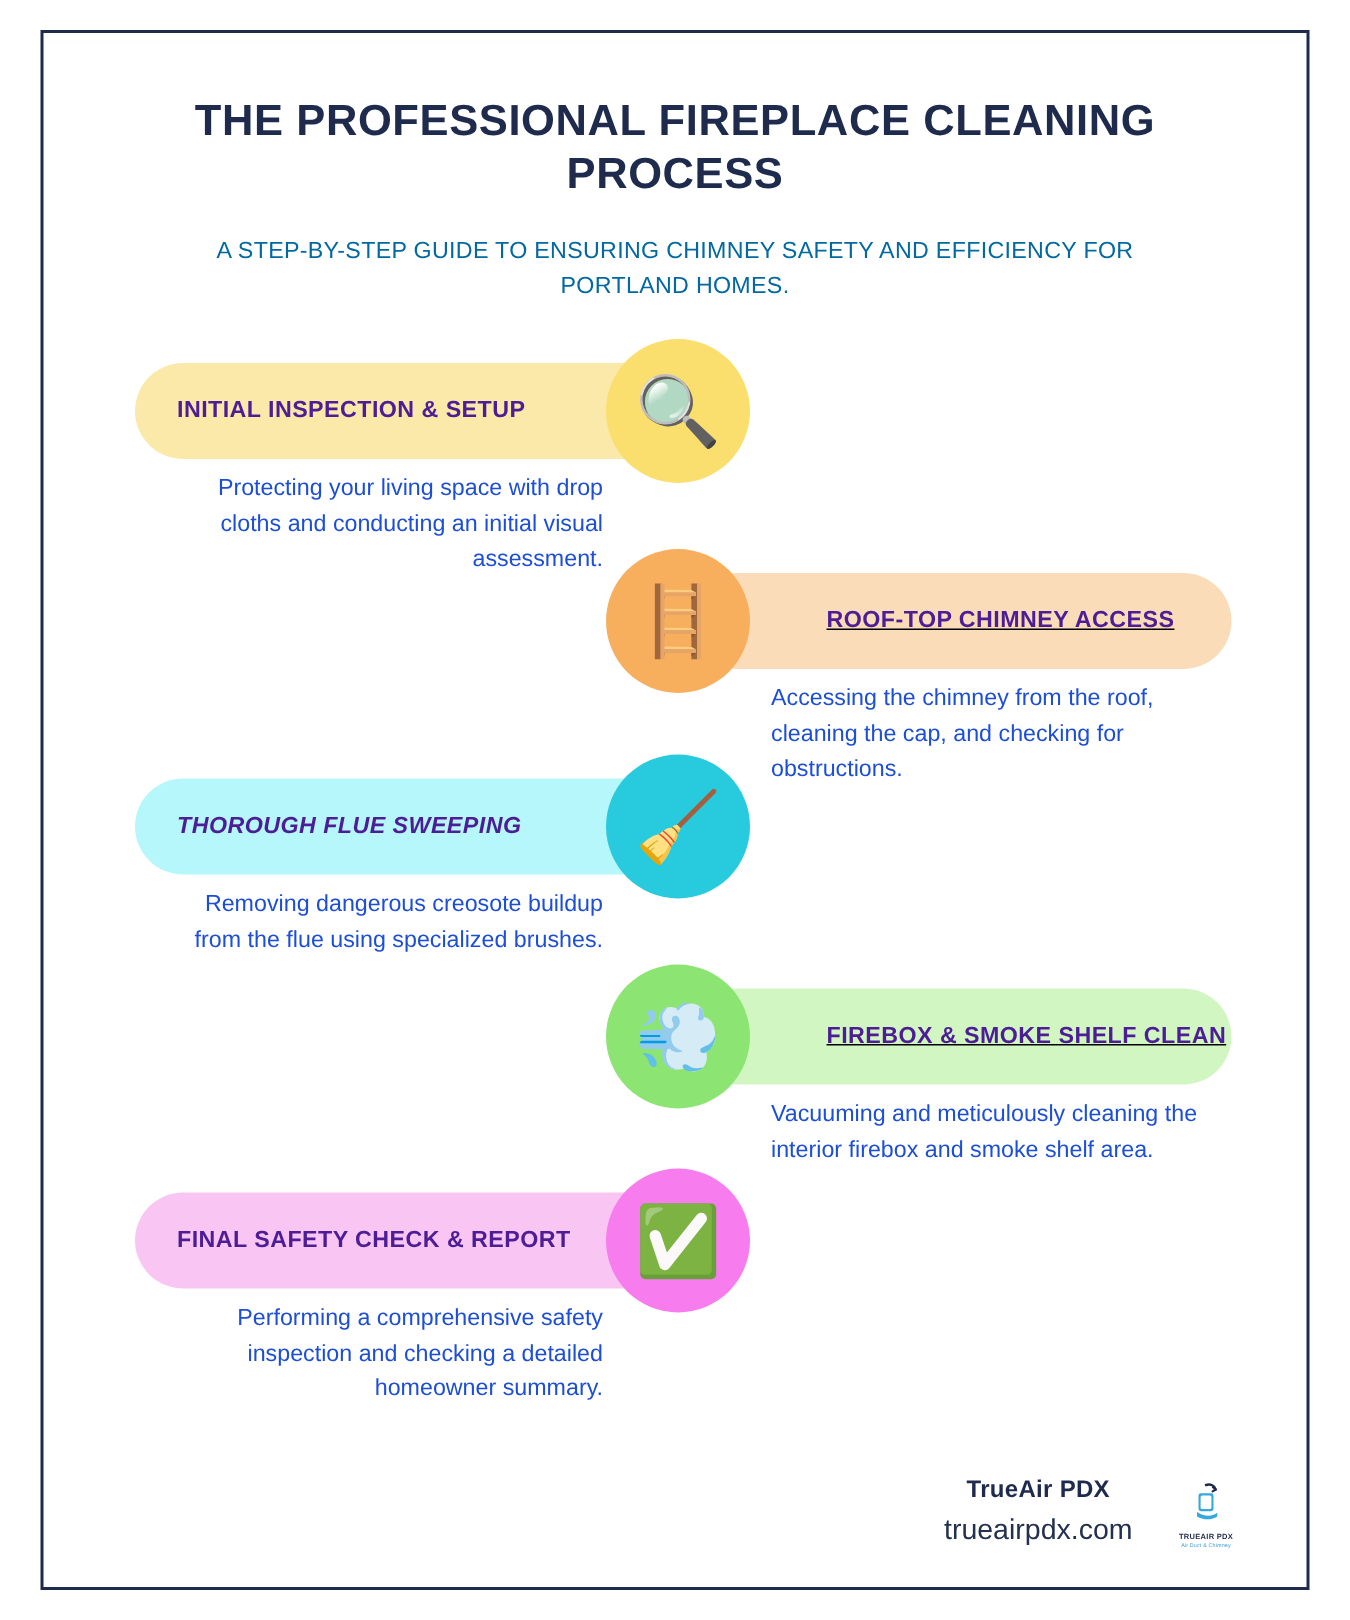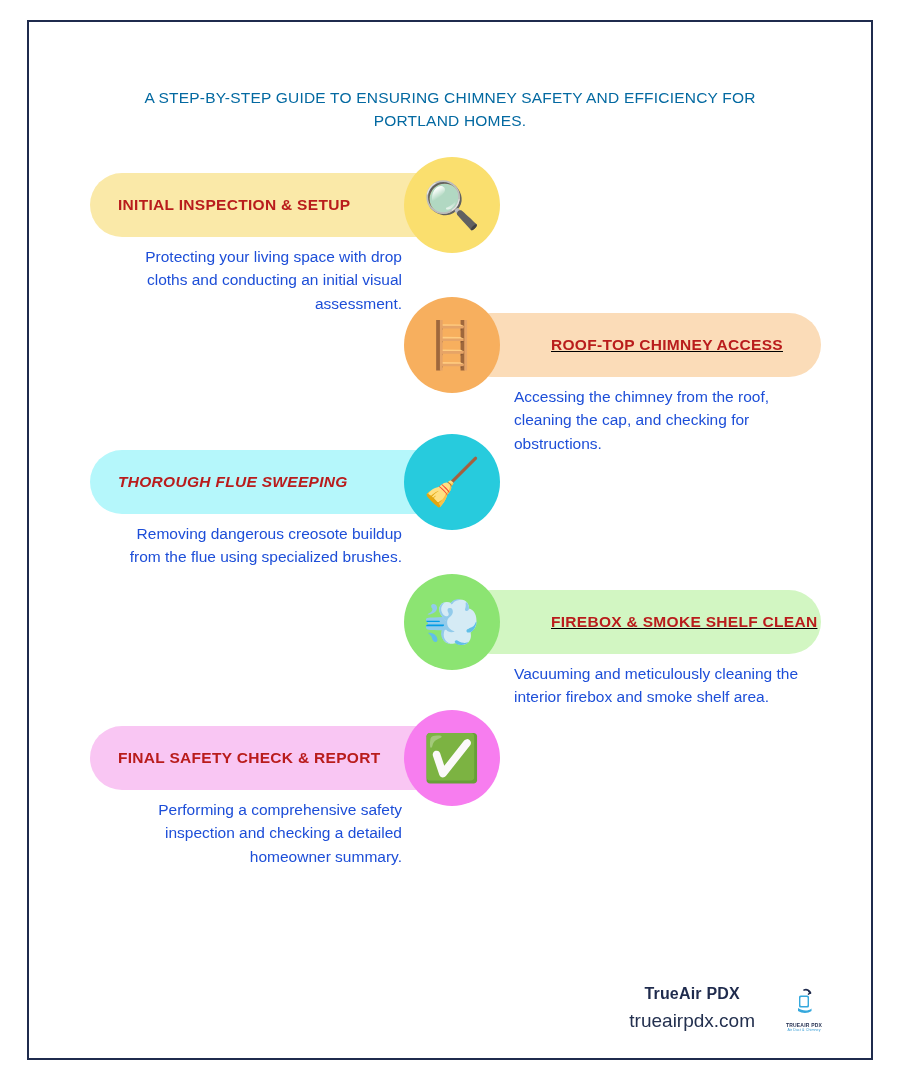--- a/index.html
+++ b/index.html
@@ -67,21 +67,21 @@
     top: 16px;
     height: 64px;
     border-radius: 32px;
     display: flex;
     align-items: center;
     box-sizing: border-box;
   }
   .pill-label {
     font-size: 15.5px;
     font-weight: bold;
-    color: #b91c1c;
+    color: #4c1d95;
     letter-spacing: 0.3px;
     text-transform: uppercase;
     white-space: nowrap;
   }
 
   .circle {
     position: absolute;
     top: 0;
     width: 96px;
     height: 96px;
@@ -174,20 +174,21 @@
     color: #3a9fd6;
     letter-spacing: 0.1px;
   }
 </style>
 </head>
 <body>
 
 <div class="poster">
 
   <div class="header">
+    <div class="title">THE PROFESSIONAL FIREPLACE CLEANING PROCESS</div>
     <div class="subtitle">A STEP-BY-STEP GUIDE TO ENSURING CHIMNEY SAFETY AND EFFICIENCY FOR PORTLAND HOMES.</div>
   </div>
 
   <div class="steps">
 
     <div class="step left" style="top:0px;">
       <div class="pill" style="background:#FAE9A8;">
         <span class="pill-label">INITIAL INSPECTION &amp; SETUP</span>
       </div>
       <div class="circle" style="background:#FADF6E;">🔍</div>

